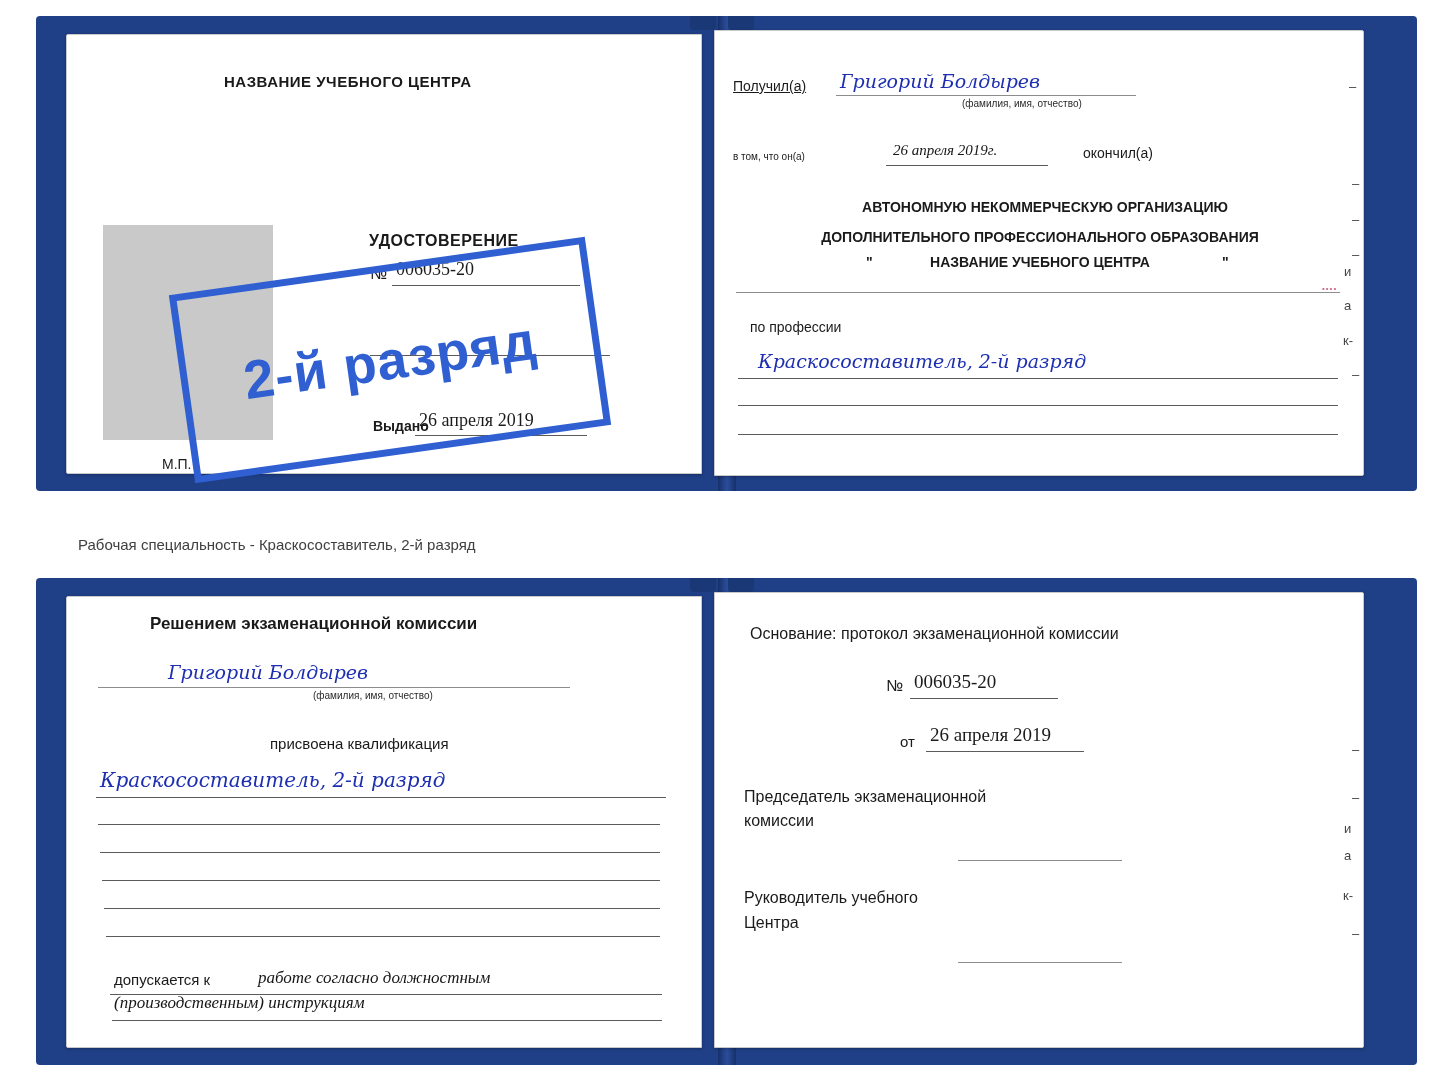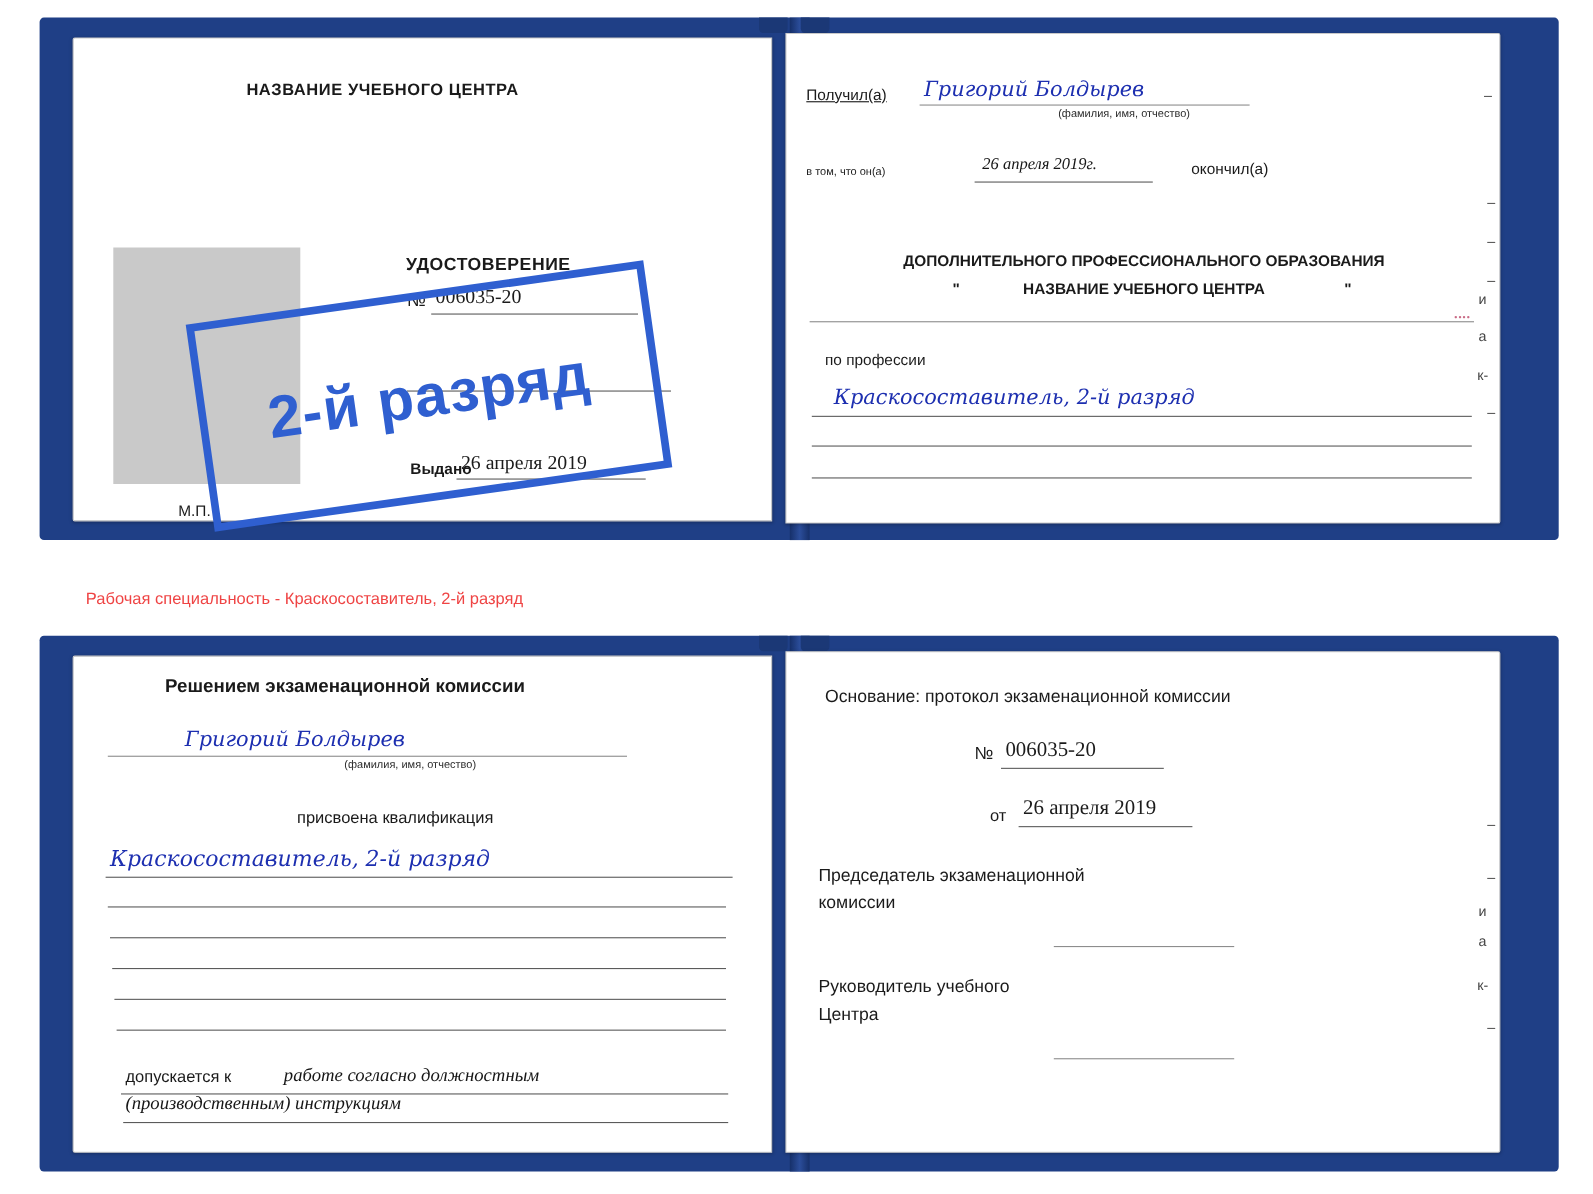--- a/index.html
+++ b/index.html
@@ -97,21 +97,21 @@
     justify-content: center;
     transform: rotate(-8deg);
     background: rgba(255,255,255,0.0);
     letter-spacing: 1px;
   }
 
   
   .caption {
     position: absolute;
     font-size: 15px;
-    color: #ef4444;
+    color: #404040;
     white-space: nowrap;
   }
   .edge-dash {
     position: absolute;
     font-size: 13px;
     color: #444;
   }
   .pinkish {
     position: absolute;
     color: #c96b86;
@@ -158,20 +158,21 @@
   <div class="txt" style="left:733px; top:78px; font-size:14px;text-decoration:underline;">Получил(а)</div>
   <div class="hand" style="left:840px; top:70px; font-size:19px;">Григорий Болдырев</div>
   <div class="rule thin" style="left:836px; top:95px; width:300px;"></div>
   <div class="txt small" style="left:962px; top:98px;">(фамилия, имя, отчество)</div>
 
   <div class="txt" style="left:733px; top:151px; font-size:10px;">в том, что он(а)</div>
   <div class="ital" style="left:893px; top:142px; font-size:15px;">26 апреля 2019г.</div>
   <div class="rule" style="left:886px; top:165px; width:162px;"></div>
   <div class="txt" style="left:1083px; top:145px; font-size:14px;">окончил(а)</div>
 
+  <div class="txt bold center" style="left:760px; top:199px; width:570px; font-size:14px;">АВТОНОМНУЮ НЕКОММЕРЧЕСКУЮ ОРГАНИЗАЦИЮ</div>
   <div class="txt bold center" style="left:740px; top:229px; width:600px; font-size:14px;">ДОПОЛНИТЕЛЬНОГО ПРОФЕССИОНАЛЬНОГО ОБРАЗОВАНИЯ</div>
   <div class="txt bold" style="left:866px; top:254px; font-size:14px;">"</div>
   <div class="txt bold center" style="left:790px; top:254px; width:500px; font-size:14px;">НАЗВАНИЕ УЧЕБНОГО ЦЕНТРА</div>
   <div class="txt bold" style="left:1222px; top:254px; font-size:14px;">"</div>
   <div class="rule thin" style="left:736px; top:292px; width:604px;"></div>
 
   <div class="txt" style="left:750px; top:319px; font-size:14px;">по профессии</div>
   <div class="hand" style="left:758px; top:350px; font-size:19px;">Краскосоставитель, 2-й разряд</div>
   <div class="rule" style="left:738px; top:378px; width:600px;"></div>
   <div class="rule" style="left:738px; top:405px; width:600px;"></div>

